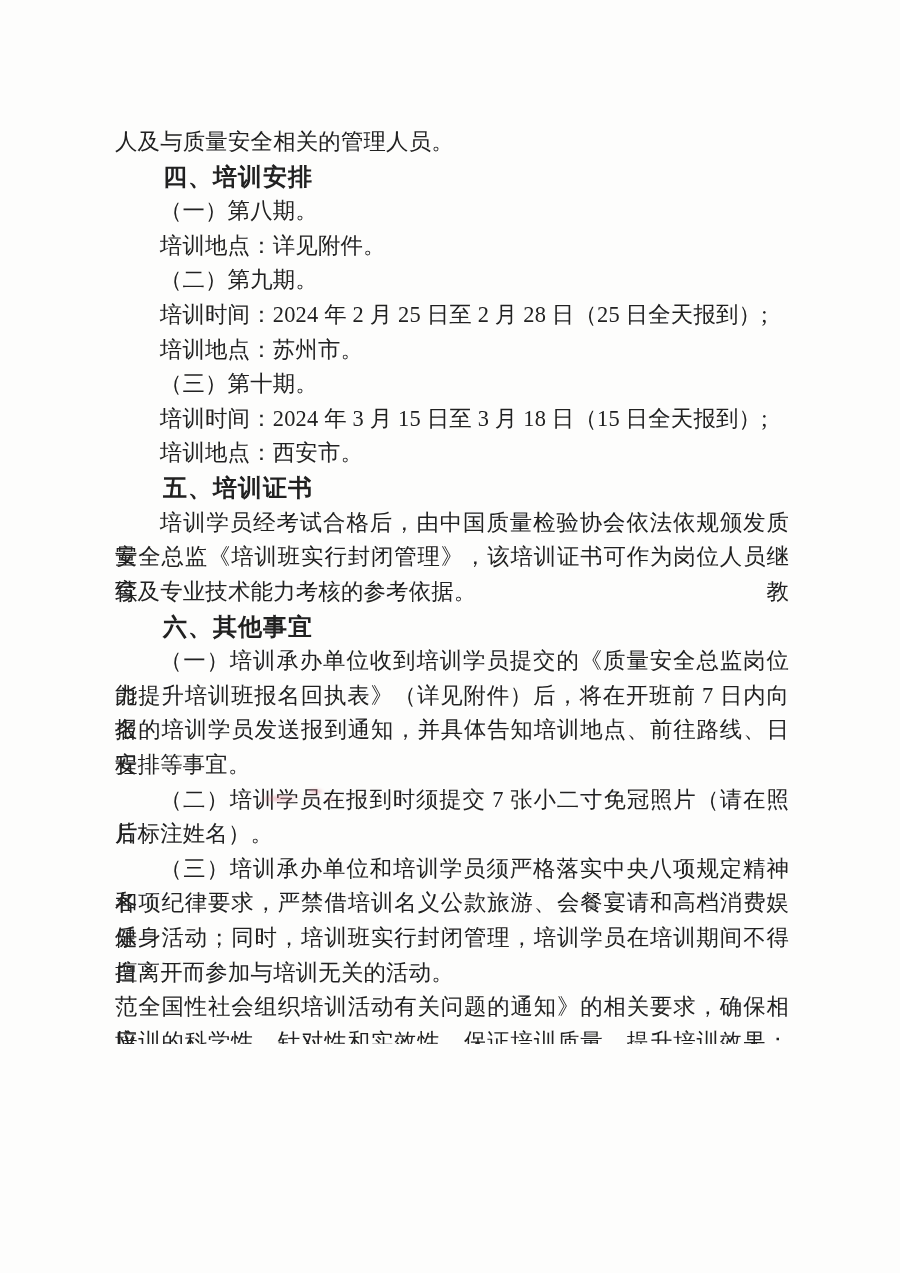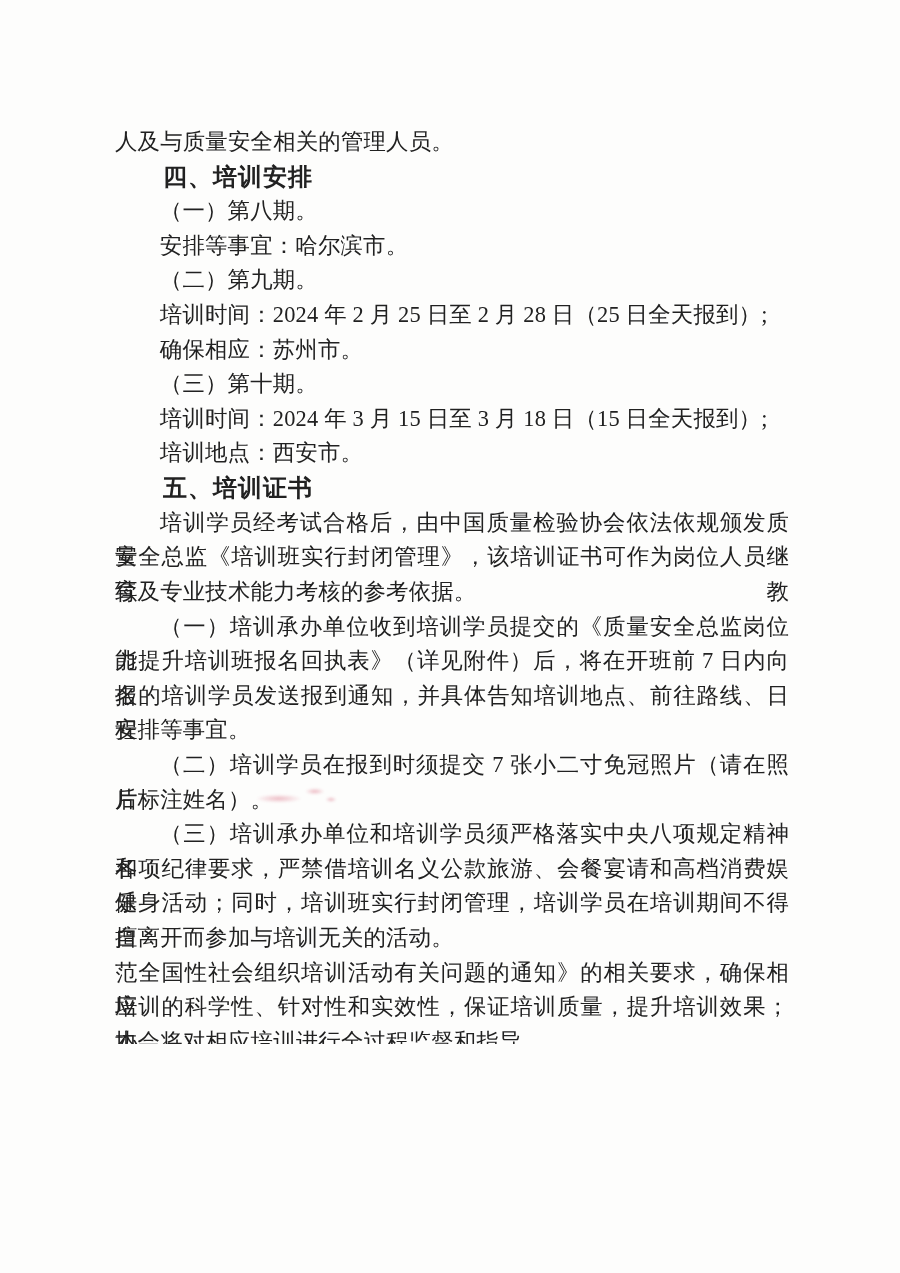--- a/index.html
+++ b/index.html
@@ -69,31 +69,32 @@
   }
 </style>
 </head>
 <body>
 
 <div class="page">
   <div class="text-block">
     <div class="line">人及与质量安全相关的管理人员。</div>
     <div class="line ind h1">四、培训安排</div>
     <div class="line ind h2">（一）第八期。</div>
-    <div class="line ind">安排等事宜：哈尔滨市。</div>
+    <div class="line ind">培训地点：详见附件。</div>
     <div class="line ind h2">（二）第九期。</div>
     <div class="line ind">培训时间：2024 年 2 月 25 日至 2 月 28 日（25 日全天报到）;</div>
-    <div class="line ind">确保相应：苏州市。</div>
+    <div class="line ind">培训地点：苏州市。</div>
     <div class="line ind h2">（三）第十期。</div>
     <div class="line ind">培训时间：2024 年 3 月 15 日至 3 月 18 日（15 日全天报到）;</div>
     <div class="line ind">培训地点：西安市。</div>
     <div class="line ind h1">五、培训证书</div>
     <div class="line ind fill">培训学员经考试合格后，由中国质量检验协会依法依规颁发质量</div>
     <div class="line fill">安全总监《培训班实行封闭管理》，该培训证书可作为岗位人员继续教</div>
     <div class="line">育及专业技术能力考核的参考依据。</div>
+    <div class="line ind h1">六、其他事宜</div>
     <div class="line ind fill">（一）培训承办单位收到培训学员提交的《质量安全总监岗位能</div>
     <div class="line fill">力提升培训班报名回执表》（详见附件）后，将在开班前 7 日内向报</div>
     <div class="line fill">名的培训学员发送报到通知，并具体告知培训地点、前往路线、日程</div>
     <div class="line">安排等事宜。</div>
     <div class="line ind fill">（二）培训学员在报到时须提交 7 张小二寸免冠照片（请在照片</div>
     <div class="line">后标注姓名）。</div>
     <div class="line ind fill">（三）培训承办单位和培训学员须严格落实中央八项规定精神和</div>
     <div class="line fill">各项纪律要求，严禁借培训名义公款旅游、会餐宴请和高档消费娱乐</div>
     <div class="line fill">健身活动；同时，培训班实行封闭管理，培训学员在培训期间不得擅</div>
     <div class="line">自离开而参加与培训无关的活动。</div>

